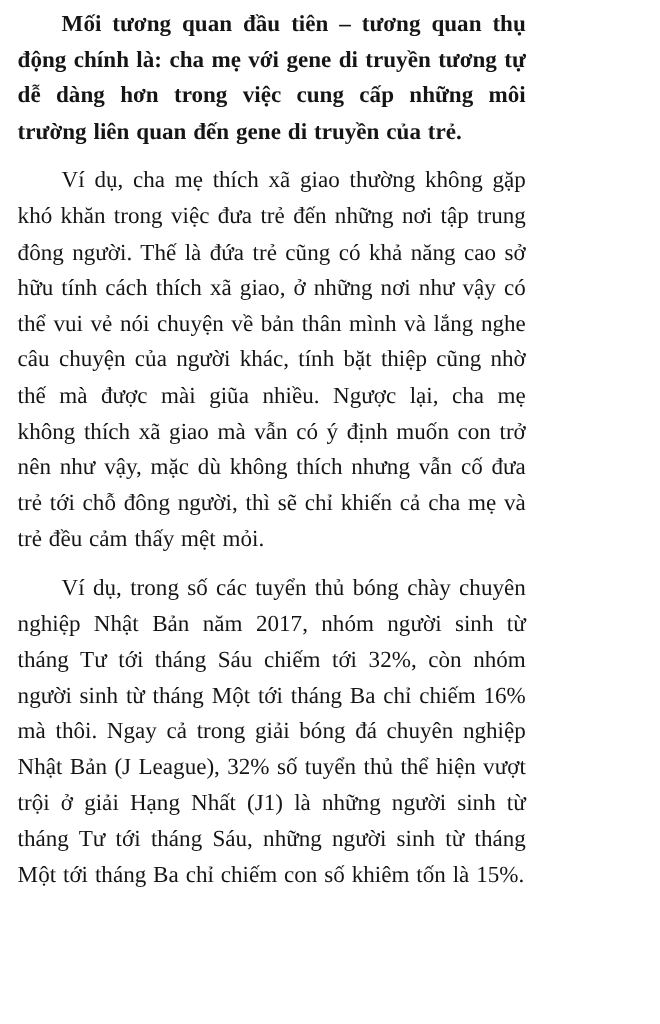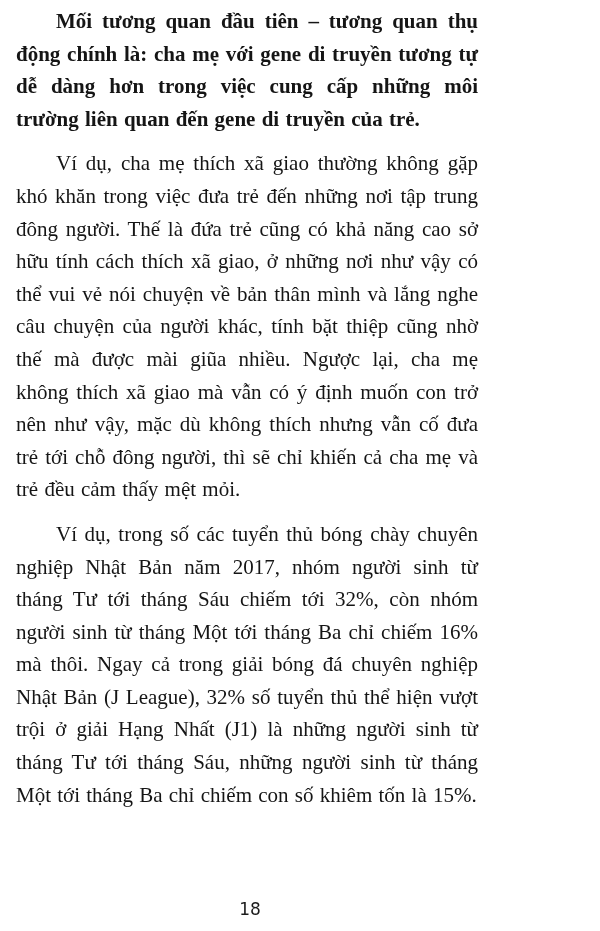--- a/index.html
+++ b/index.html
@@ -40,14 +40,13 @@
     color: #1c1c1c;
   }
 </style>
 </head>
 <body>
 
 <div class="page">
   <p class="para bold">Mối tương quan đầu tiên – tương quan thụ động chính là: cha mẹ với gene di truyền tương tự dễ dàng hơn trong việc cung cấp những môi trường liên quan đến gene di truyền của trẻ.</p>
   <p class="para">Ví dụ, cha mẹ thích xã giao thường không gặp khó khăn trong việc đưa trẻ đến những nơi tập trung đông người. Thế là đứa trẻ cũng có khả năng cao sở hữu tính cách thích xã giao, ở những nơi như vậy có thể vui vẻ nói chuyện về bản thân mình và lắng nghe câu chuyện của người khác, tính bặt thiệp cũng nhờ thế mà được mài giũa nhiều. Ngược lại, cha mẹ không thích xã giao mà vẫn có ý định muốn con trở nên như vậy, mặc dù không thích nhưng vẫn cố đưa trẻ tới chỗ đông người, thì sẽ chỉ khiến cả cha mẹ và trẻ đều cảm thấy mệt mỏi.</p>
   <p class="para">Ví dụ, trong số các tuyển thủ bóng chày chuyên nghiệp Nhật Bản năm 2017, nhóm người sinh từ tháng Tư tới tháng Sáu chiếm tới 32%, còn nhóm người sinh từ tháng Một tới tháng Ba chỉ chiếm 16% mà thôi. Ngay cả trong giải bóng đá chuyên nghiệp Nhật Bản (J League), 32% số tuyển thủ thể hiện vượt trội ở giải Hạng Nhất (J1) là những người sinh từ tháng Tư tới tháng Sáu, những người sinh từ tháng Một tới tháng Ba chỉ chiếm con số khiêm tốn là 15%.</p>
-  <div class="page-number">18</div>
 </div>
 
 </body></html>

